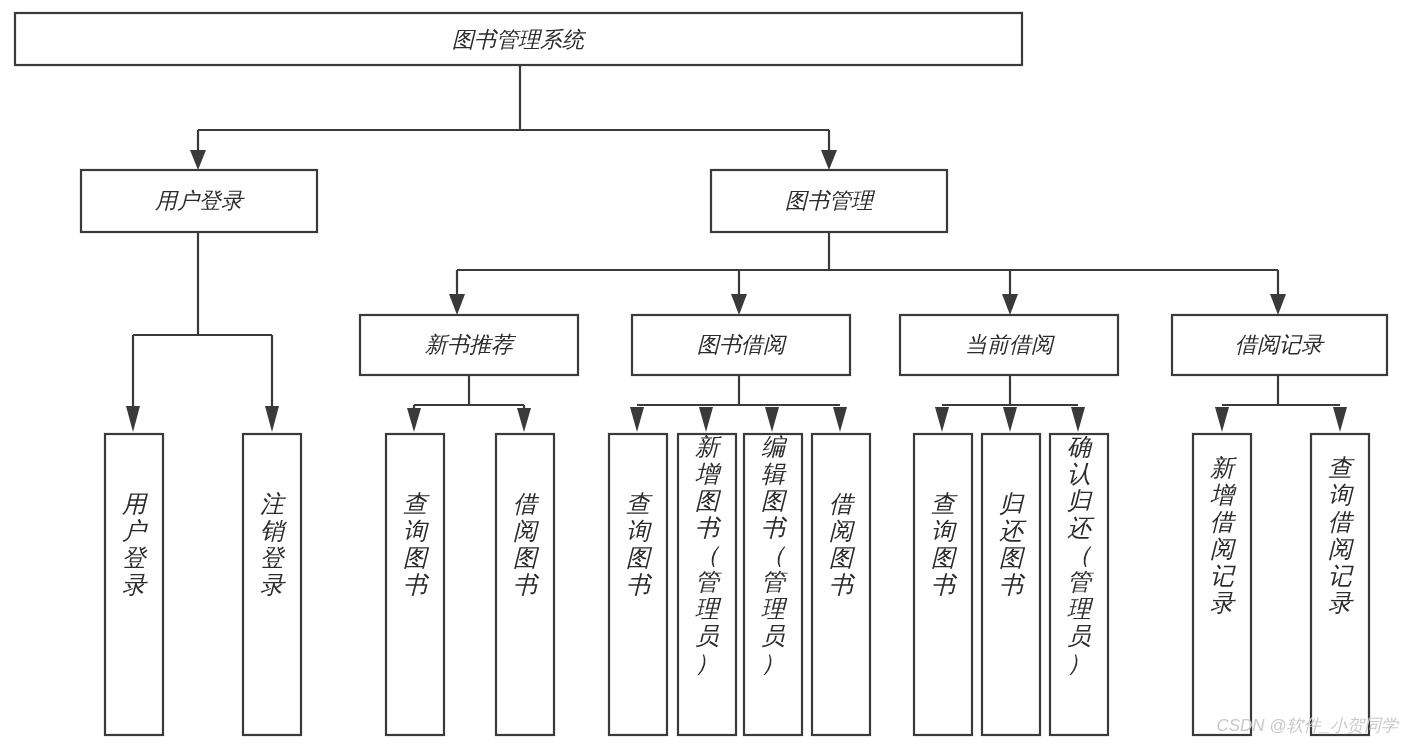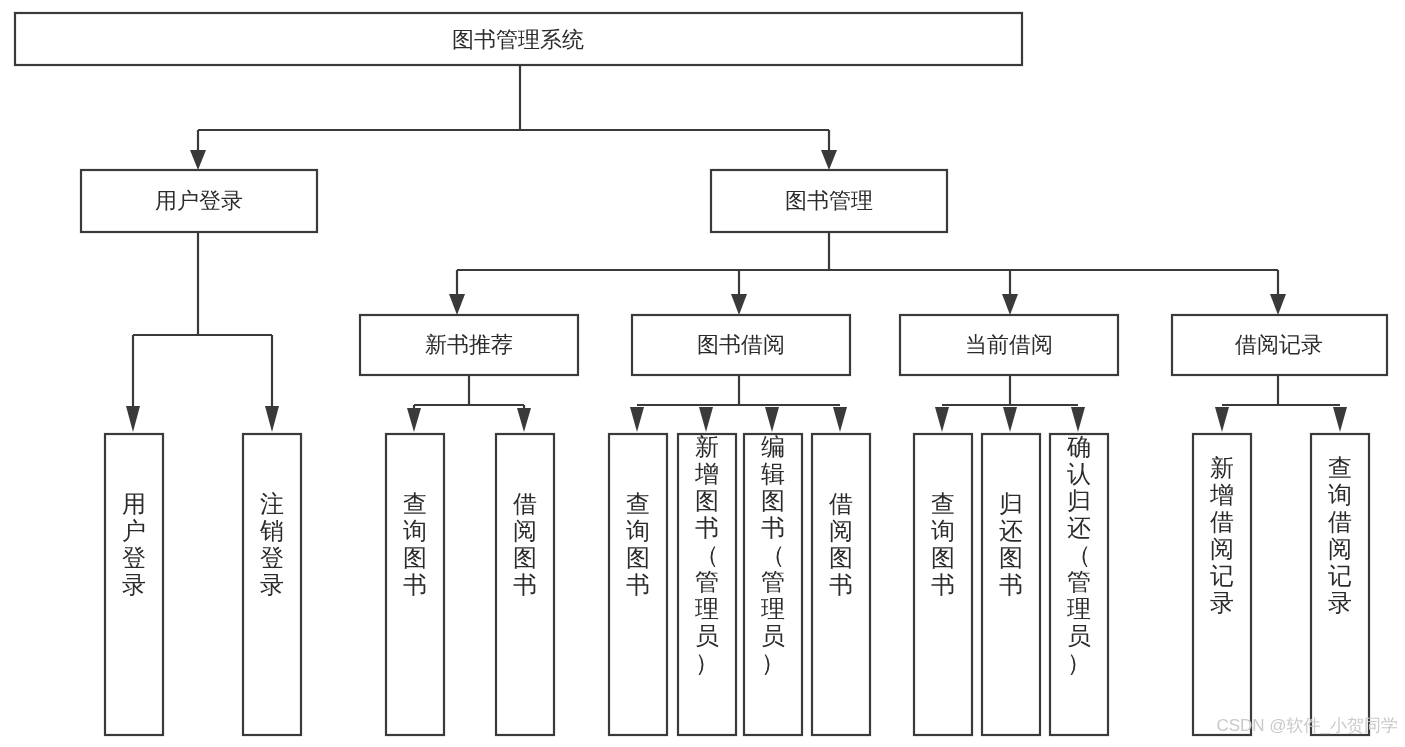--- a/index.html
+++ b/index.html
@@ -13,20 +13,21 @@
     font-family: "Liberation Sans", sans-serif;
     overflow: hidden;
     position: relative;
   }
   #chart-root {
     position: absolute;
     left: 0;
     top: 0;
     width: 1405px;
     height: 578px;
+    font-style: italic;
   }
   svg {
     display: block;
   }
   .node-box {
     fill: #ffffff;
     stroke: #3a3a3a;
     stroke-width: 2.2;
   }
   .node-label {

